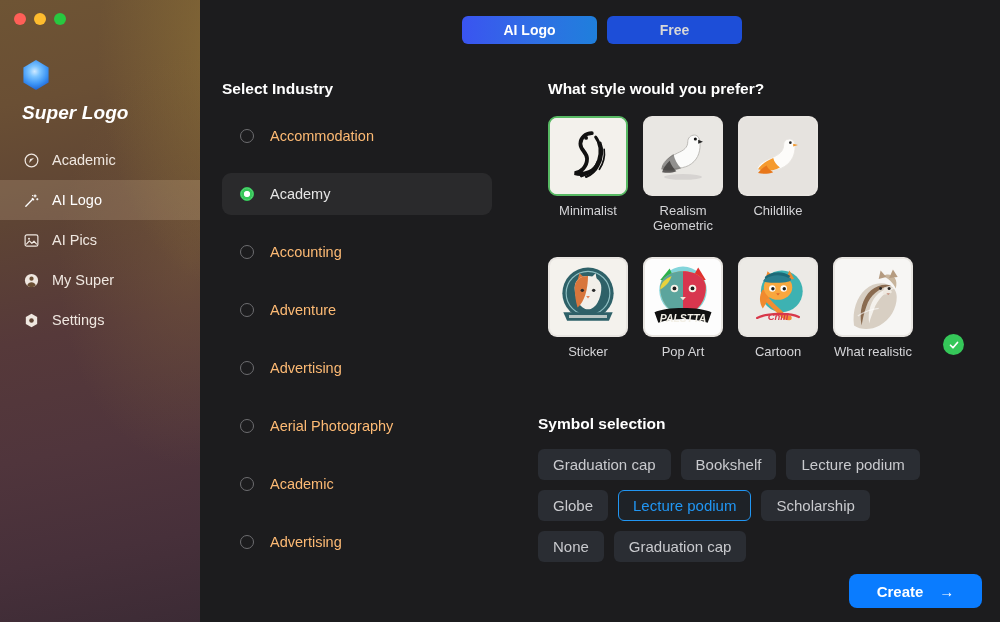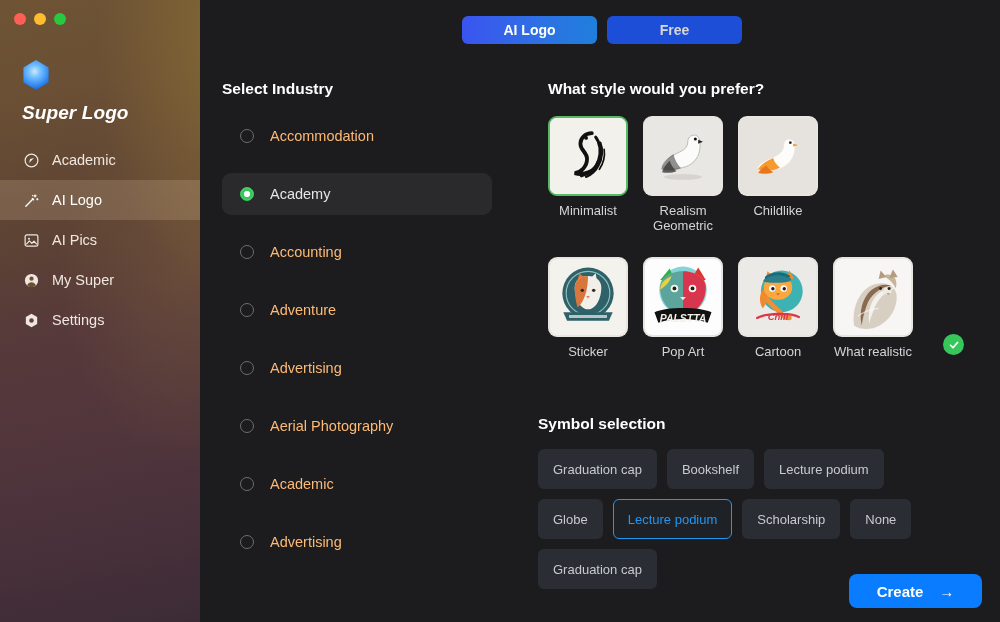--- a/index.html
+++ b/index.html
@@ -102,22 +102,22 @@
   }
   .check-badge svg { position: static; width: 12px; height: 12px; }
   .style-label {
     margin-top: 7px; text-align: center; color: #d4d4d7; font-size: 13px; line-height: 15px;
   }
 
   
   .symbols { position: absolute; top: 415px; left: 338px; width: 420px; }
   .chips { margin-top: 16px; display: flex; flex-wrap: wrap; gap: 10px; width: 400px; }
   .chip {
-    height: 40px; padding: 0 14px; display: flex; align-items: center; justify-content: center;
-    border-radius: 6px; background: #2a2d33; color: #c9cace; font-size: 13px;
+    height: 31px; padding: 0 14px; display: flex; align-items: center; justify-content: center;
+    border-radius: 6px; background: #2a2d33; color: #c9cace; font-size: 15px;
     border: 1.6px solid transparent;
   }
   .chip.selected { border-color: #2196f3; color: #2196f3; background: #1e2227; }
 
   .create-btn {
     position: absolute; right: 18px; bottom: 14px;
     width: 133px; height: 34px; border-radius: 8px; background: #0a7cff;
     display: flex; align-items: center; justify-content: center; gap: 16px;
     color: #fff; font-size: 15px; font-weight: bold;
   }

